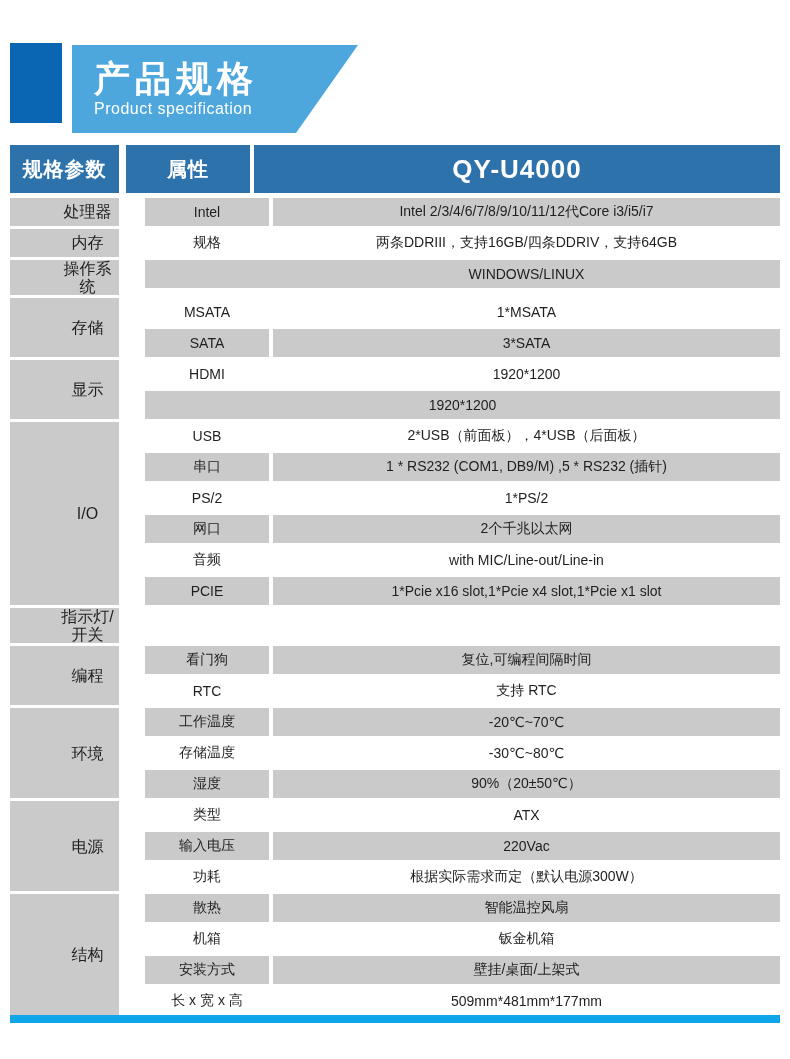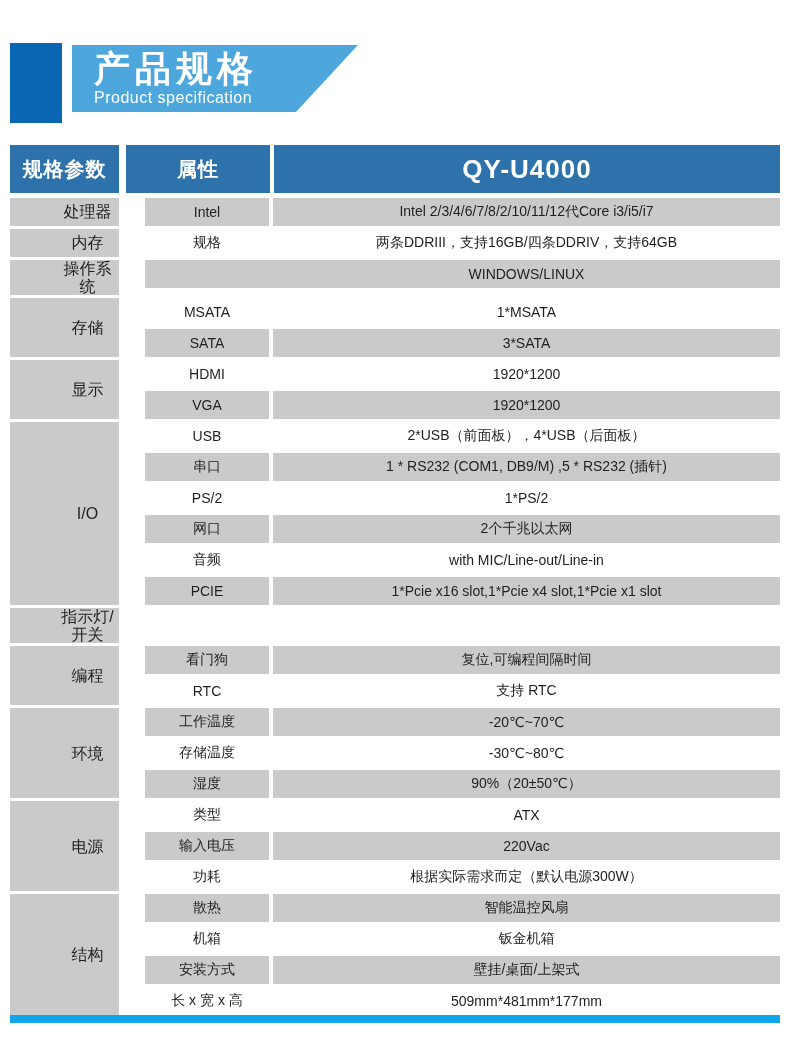--- a/index.html
+++ b/index.html
@@ -19,21 +19,21 @@
     position:relative;
     overflow:hidden;
   }
   
   .page-header{position:absolute;left:0;top:43px;width:790px;height:80px;}
   .accent-square{
     position:absolute;left:10px;top:0;width:52px;height:80px;
     background:var(--accent-dark-blue);
   }
   .title-banner{
-    position:absolute;left:72px;top:2px;width:286px;height:67px;
+    position:absolute;left:72px;top:2px;width:286px;height:88px;
     background:var(--banner-blue);
     clip-path:polygon(0 0,100% 0,calc(100% - 62px) 100%,0 100%);
     padding-left:22px;
     display:flex;flex-direction:column;justify-content:center;
   }
   .page-title{
     color:#ffffff;font-size:36px;font-weight:bold;
     letter-spacing:5px;line-height:1.05;white-space:nowrap;
   }
   .page-subtitle{
@@ -48,21 +48,21 @@
     padding-bottom:0;
   }
   .table-header-row{
     display:flex;gap:7px;height:48px;margin-bottom:2px;
   }
   .table-header-row .hcell{
     background:var(--table-header-blue);
     color:#ffffff;display:flex;align-items:center;justify-content:center;
   }
   .hcell.h-params{width:109px;font-size:20px;font-weight:bold;letter-spacing:1px;}
-  .hcell.h-attr{width:144px;font-size:20px;font-weight:bold;letter-spacing:1px;margin-right:-3px;}
+  .hcell.h-attr{width:124px;font-size:20px;font-weight:bold;letter-spacing:1px;margin-right:-3px;}
   .hcell.h-model{flex:1;font-size:26px;font-weight:bold;letter-spacing:1px;}
   .table-group{display:flex;gap:7px;}
   .category-cell{
     width:109px;flex:0 0 109px;
     background:var(--row-gray);
     display:flex;align-items:center;justify-content:center;
     font-size:16px;text-align:center;line-height:1.1;padding-left:46px;
   }
   .group-rows{flex:1;display:flex;flex-direction:column;gap:3px;}
   .spec-row{display:flex;gap:4px;height:28px;padding-left:19px;}
@@ -96,21 +96,21 @@
     <div class="hcell h-params">规格参数</div>
     <div class="hcell h-attr">属性</div>
     <div class="hcell h-model">QY-U4000</div>
   </div>
 
   <div style="display:contents"><div class="table-group">
         <div class="category-cell">处理器</div>
         <div class="group-rows">
           <div class="spec-row gray">
             <div class="attr-cell">Intel</div>
-            <div class="value-cell">Intel 2/3/4/6/7/8/2/10/11/12代Core i3/i5/i7</div>
+            <div class="value-cell">Intel 2/3/4/6/7/8/9/10/11/12代Core i3/i5/i7</div>
           </div>
         </div>
       </div><div class="table-group">
         <div class="category-cell">内存</div>
         <div class="group-rows">
           <div class="spec-row white">
             <div class="attr-cell">规格</div>
             <div class="value-cell">两条DDRIII，支持16GB/四条DDRIV，支持64GB</div>
           </div>
         </div>
@@ -135,21 +135,20 @@
           </div>
         </div>
       </div><div class="table-group">
         <div class="category-cell">显示</div>
         <div class="group-rows">
           <div class="spec-row white">
             <div class="attr-cell">HDMI</div>
             <div class="value-cell">1920*1200</div>
           </div>
           <div class="spec-row gray">
-            <div class="attr-cell">VGA</div>
             <div class="value-cell">1920*1200</div>
           </div>
         </div>
       </div><div class="table-group">
         <div class="category-cell">I/O</div>
         <div class="group-rows">
           <div class="spec-row white">
             <div class="attr-cell">USB</div>
             <div class="value-cell">2*USB（前面板），4*USB（后面板）</div>
           </div>

